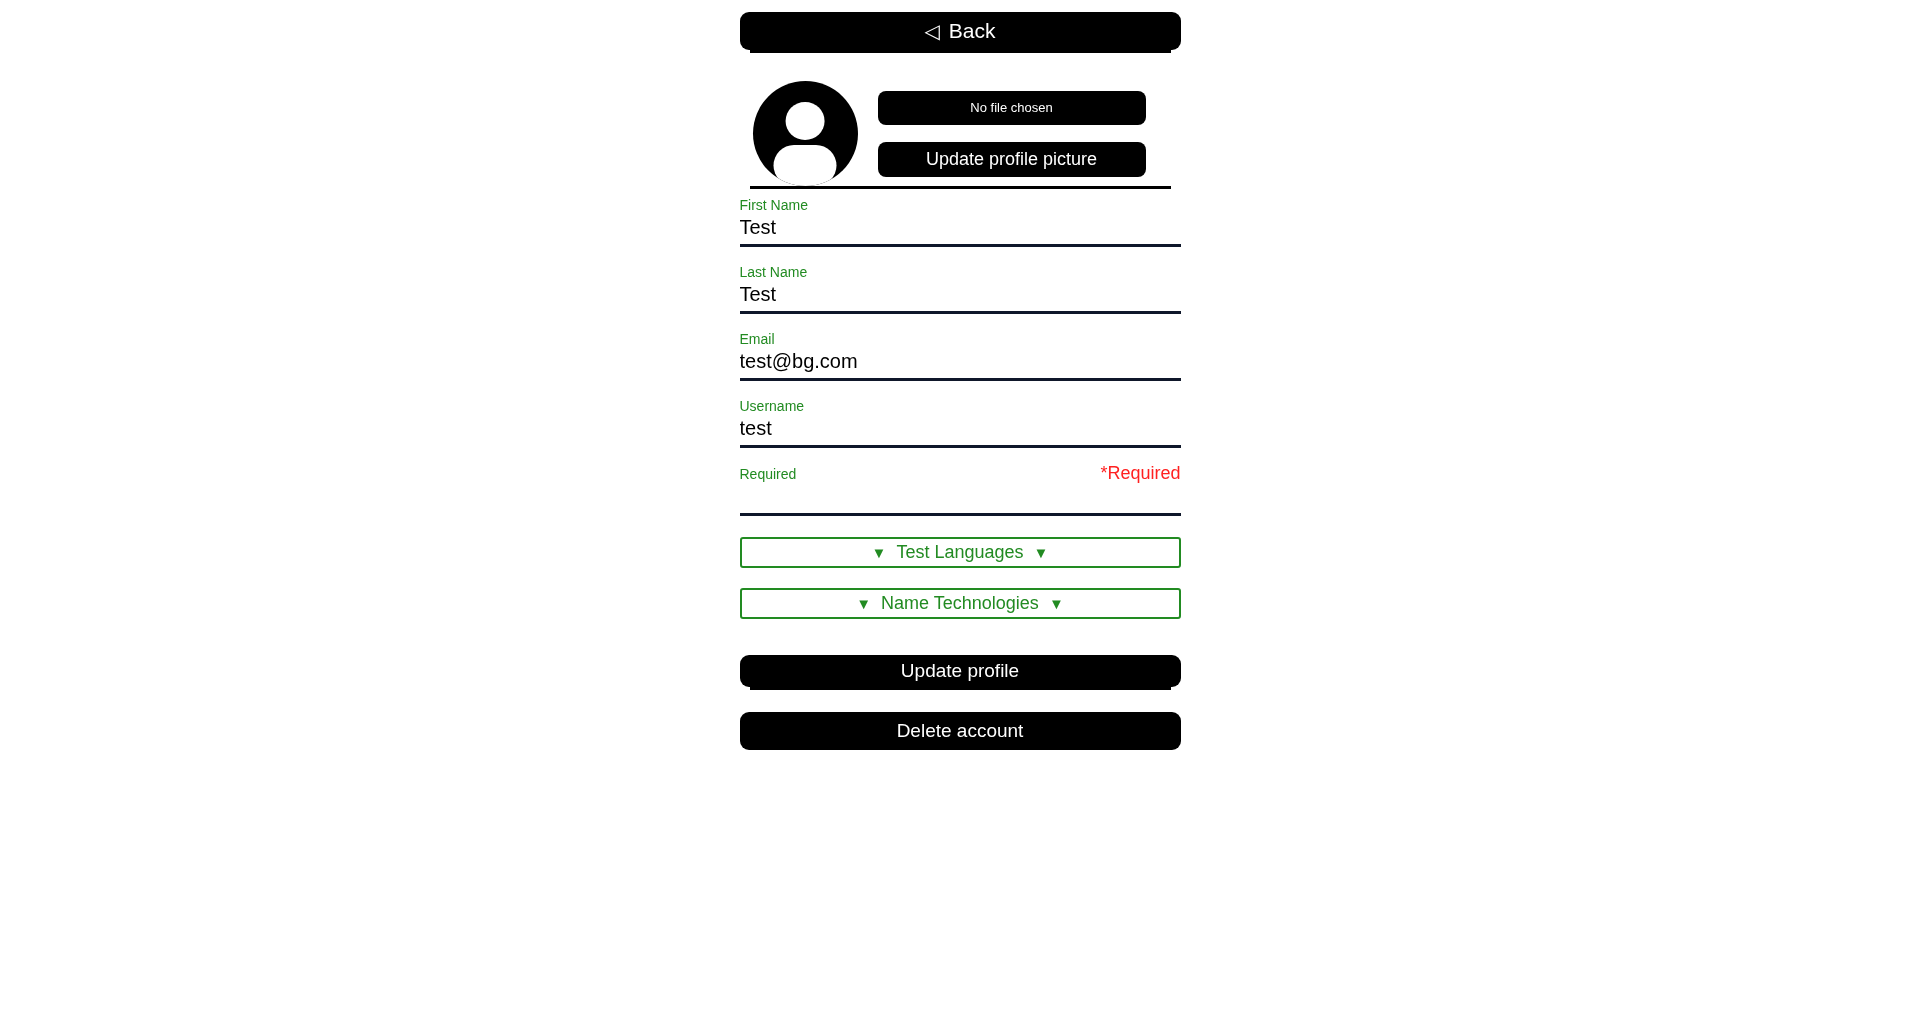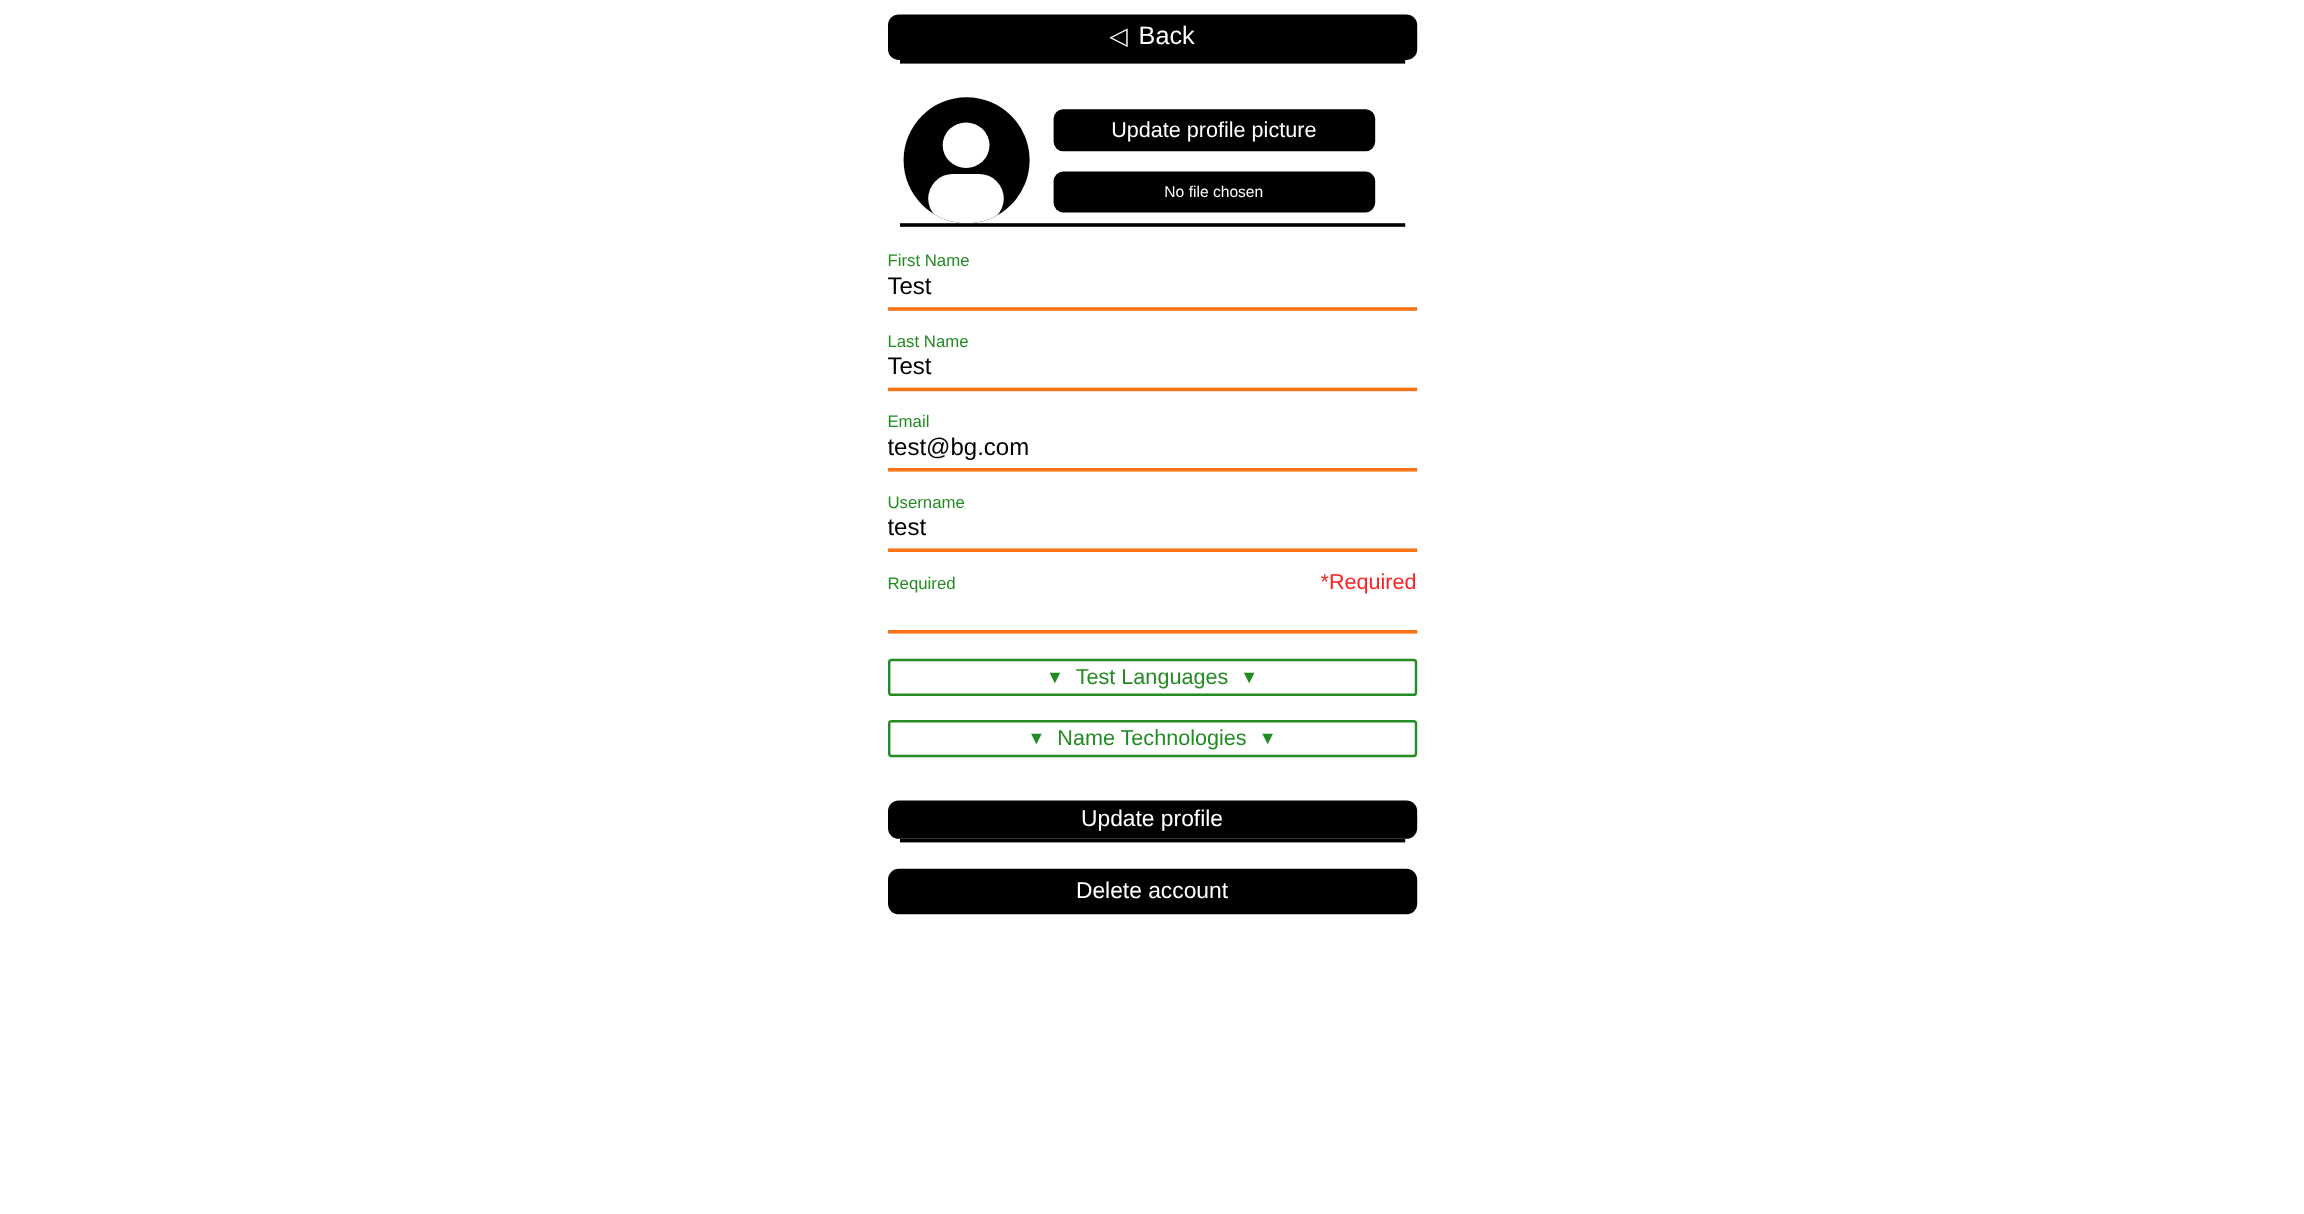--- a/index.html
+++ b/index.html
@@ -90,21 +90,21 @@
     width: 268px;
     margin-left: 20px;
     display: flex;
     flex-direction: column;
     gap: 17px;
   }
   .file-btn   { height: 34px; font-size: 13px; border-radius: 8px; width: 100%; }
   .update-picture-btn { height: 35px; font-size: 18px; border-radius: 8px; width: 100%; }
 
   
-  .fields { margin-top: 20px; }
+  .fields { margin-top: 8px; }
   .field  { margin-bottom: 17px; }
   .field-label {
     color: #228B22;
     font-size: 14px;
     line-height: 17px;
     display: block;
   }
   .label-row {
     display: flex;
     justify-content: space-between;
@@ -112,21 +112,21 @@
   }
   .required-note {
     color: #ff2121;
     font-size: 18px;
     line-height: 17px;
   }
   .field-input {
     display: block;
     width: 100%;
     border: none;
-    border-bottom: 3px solid #f97316;
+    border-bottom: 3px solid #0f172a;
     font-size: 20px;
     font-family: inherit;
     color: #000000;
     padding: 2px 0 5px 0;
     outline: none;
     background: transparent;
     border-radius: 0;
   }
 
   
@@ -178,22 +178,22 @@
   </div>
 
   <hr class="divider divider-1">
 
   <div class="picture-row">
     <div class="avatar">
       <div class="avatar-head"></div>
       <div class="avatar-body"></div>
     </div>
     <div class="picture-controls">
+      <button class="btn-black file-btn">No file chosen</button>
       <button class="btn-black update-picture-btn">Update profile picture</button>
-      <button class="btn-black file-btn">No file chosen</button>
     </div>
   </div>
 
   <hr class="divider divider-2">
 
   <div class="fields">
 
     <div class="field">
       <label class="field-label">First Name</label>
       <input type="text" class="field-input" value="Test" style="">

